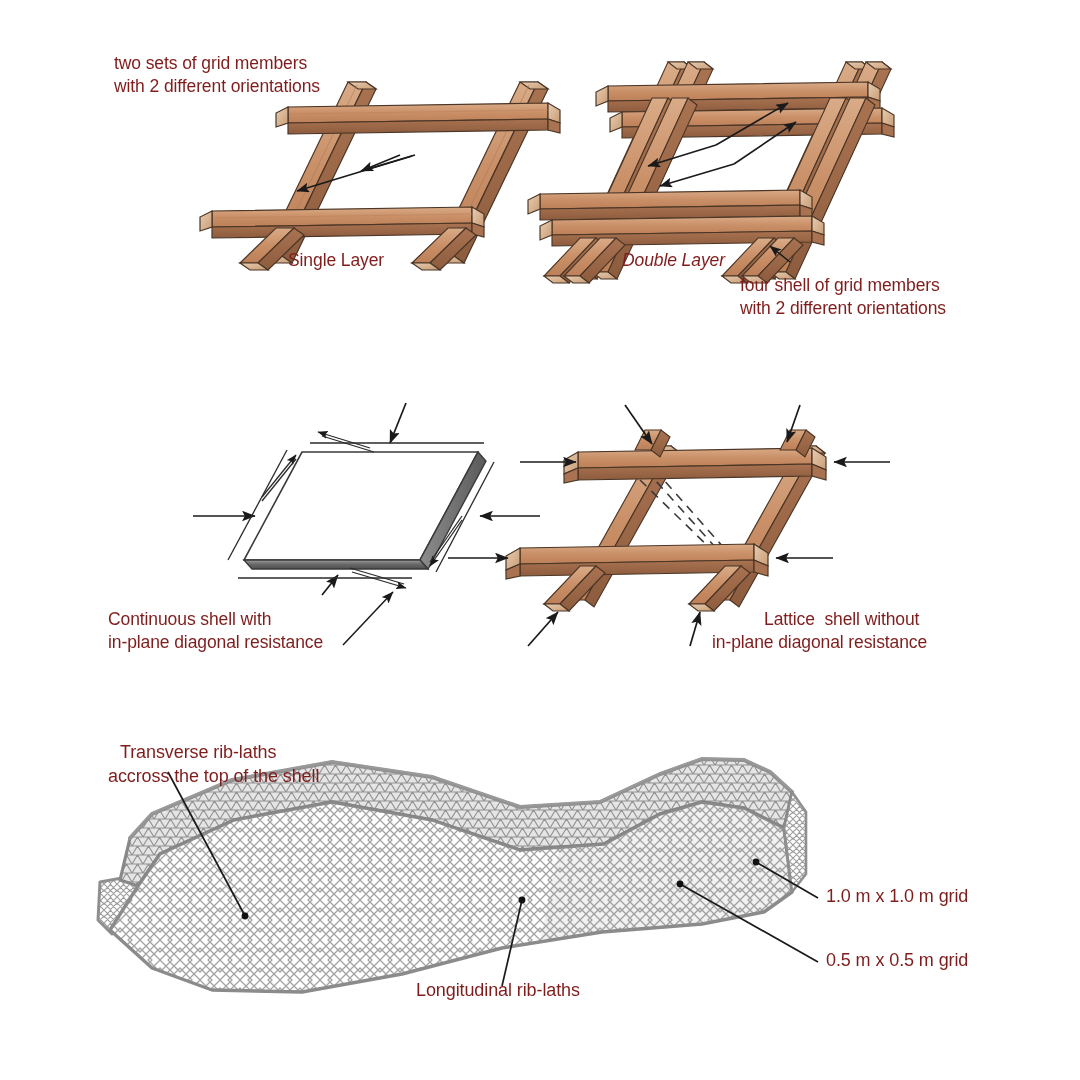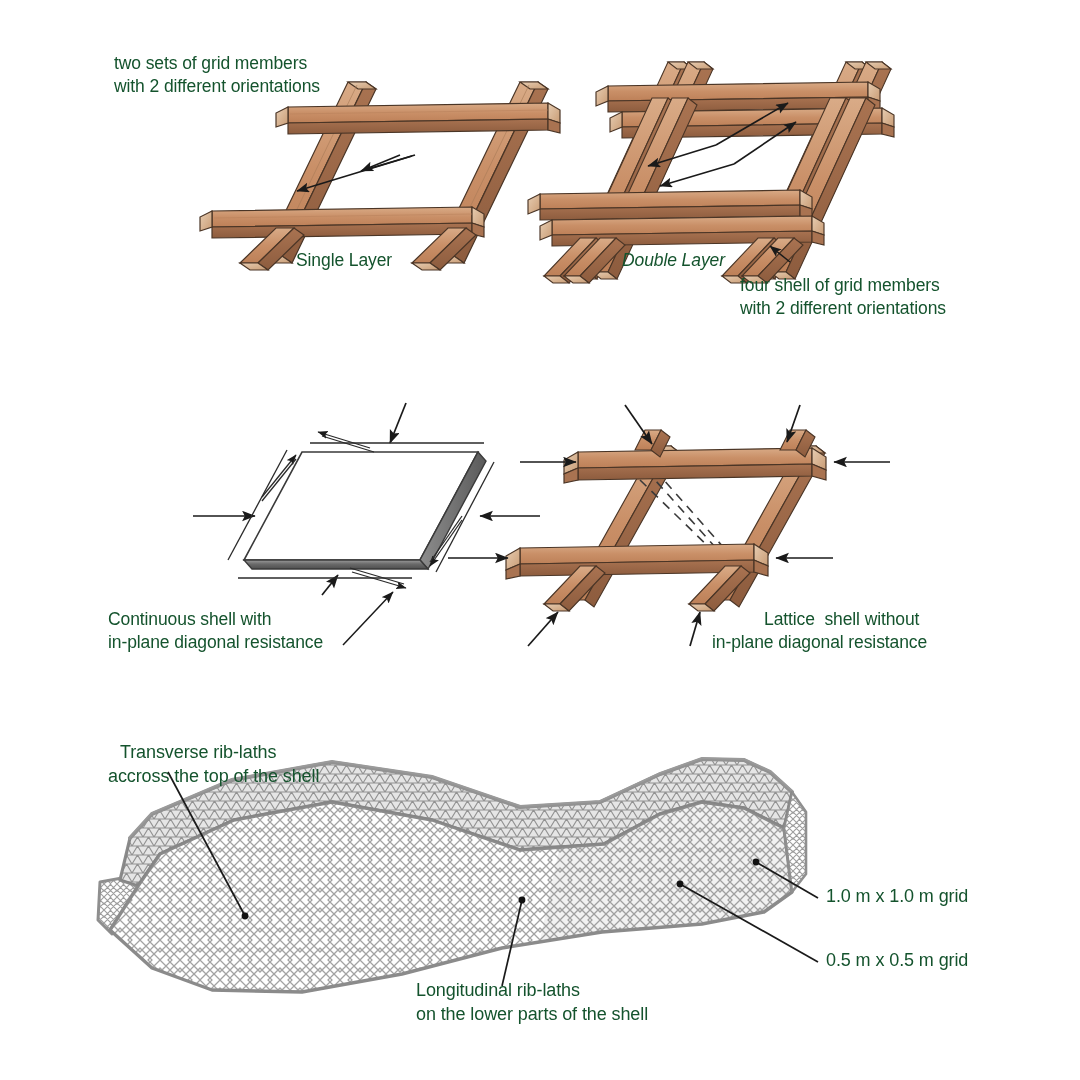--- a/index.html
+++ b/index.html
@@ -1,19 +1,19 @@
 <!DOCTYPE html>
 <html><head>
 <meta charset="utf-8">
 <style>
   html,body{margin:0;padding:0;background:#ffffff;}
   body{width:1080px;height:1080px;font-family:"Liberation Sans",sans-serif;color:#231f20;overflow:hidden;}
   #stage{position:relative;width:1080px;height:1080px;}
   svg.layer{position:absolute;left:0;top:0;width:1080px;height:1080px;}
-  .lbl{position:absolute;font-family:"Liberation Sans",sans-serif;font-size:17.5px;line-height:22px;color:#14532d;white-space:pre;letter-spacing:-0.1px;}
+  .lbl{position:absolute;font-family:"Liberation Sans",sans-serif;font-size:17.5px;line-height:22px;color:#7f1d1d;white-space:pre;letter-spacing:-0.1px;}
   .lbl.big{font-size:18px;line-height:24px;}
 </style>
 </head>
 <body>
 
 <div id="stage">
 
   <svg class="layer" viewBox="0 0 1080 1080">
     <defs>
       <linearGradient id="woodTop" x1="0" y1="0" x2="0" y2="1">
@@ -364,34 +364,33 @@
       <circle cx="756" cy="862" r="3.4" fill="#111"></circle>
 
       <path d="M818,962 L680,884" stroke="#1a1a1a" stroke-width="1.7" fill="none"></path>
       <circle cx="680" cy="884" r="3.4" fill="#111"></circle>
     </g>
   </svg>
 
   <div class="lbl" style="left:114px;top:52px;">two sets of grid members</div>
   <div class="lbl" style="left:114px;top:75px;">with 2 different orientations</div>
 
-  <div class="lbl" style="left:288px;top:249px;margin-left:8px;">Single Layer</div>
+  <div class="lbl" style="left:288px;top:249px;">Single Layer</div>
   <div class="lbl" style="left:622px;top:249px;font-style:italic;">Double Layer</div>
 
   <div class="lbl" style="left:740px;top:274px;">four shell of grid members</div>
   <div class="lbl" style="left:740px;top:297px;">with 2 different orientations</div>
 
   <div class="lbl" style="left:108px;top:608px;">Continuous shell with</div>
   <div class="lbl" style="left:108px;top:631px;">in-plane diagonal resistance</div>
 
   <div class="lbl" style="left:764px;top:608px;">Lattice  shell without</div>
   <div class="lbl" style="left:712px;top:631px;">in-plane diagonal resistance</div>
 
   <div class="lbl big" style="left:120px;top:740px;">Transverse rib-laths</div>
   <div class="lbl big" style="left:108px;top:764px;">accross the top of the shell</div>
 
   <div class="lbl big" style="left:416px;top:978px;">Longitudinal rib-laths</div>
-  <div class="lbl big" style="left:416px;top:1002px;">on the lower parts of the shell</div>
 
   <div class="lbl big" style="left:826px;top:884px;">1.0 m x 1.0 m grid</div>
   <div class="lbl big" style="left:801px;top:948px;margin-left:25px;">0.5 m x 0.5 m grid</div>
 
 </div>
 
 </body></html>

